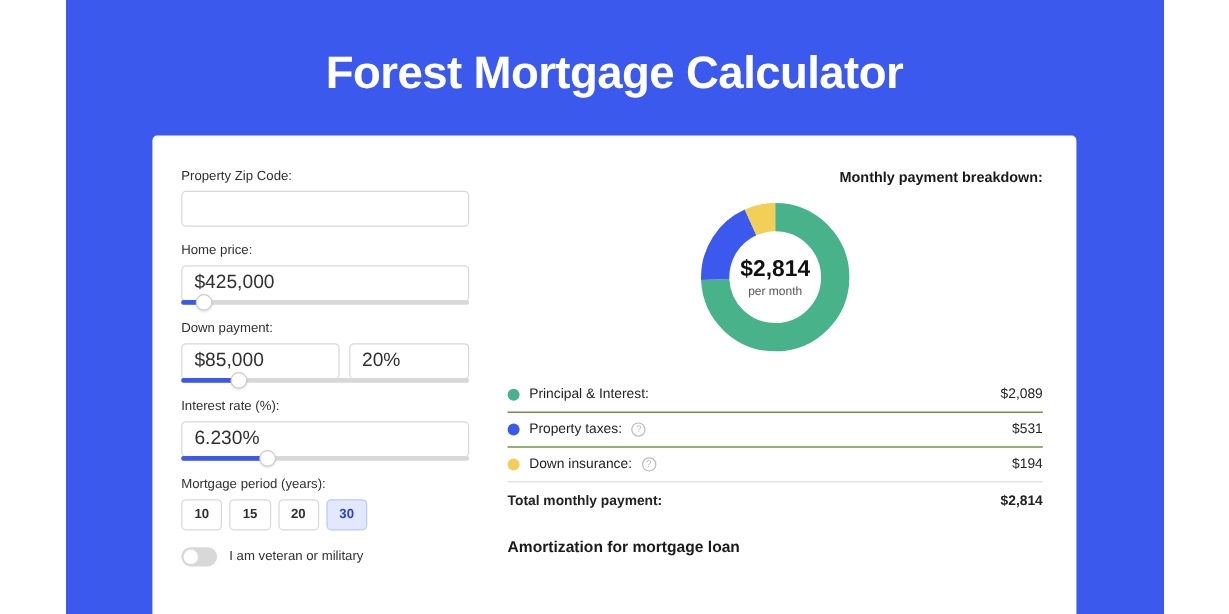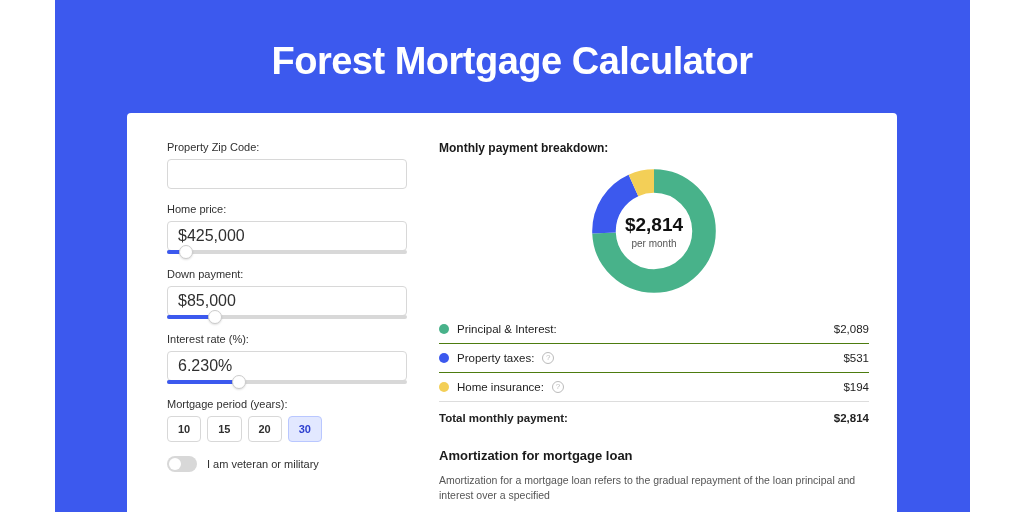--- a/index.html
+++ b/index.html
@@ -21,21 +21,21 @@
     text-align: center;
     letter-spacing: -0.5px;
   }
 
   .card {
     background: #ffffff;
     border-radius: 4px 4px 0 0;
     width: 770px;
     margin: 30px auto 0;
     height: 400px;
-    padding: 28px 28px 0 40px;
+    padding: 28px 28px 0 24px;
     display: flex;
     gap: 32px;
   }
 
   
   .form-col { width: 240px; flex: 0 0 240px; }
   .field { margin-bottom: 14px; }
   .field-label {
     font-size: 11px;
     color: #303030;
@@ -96,20 +96,21 @@
     position: absolute; left: 2px; top: 2px;
     width: 12px; height: 12px; border-radius: 50%; background: #fff;
   }
   .toggle-label { font-size: 11px; color: #303030; }
 
   
   .results-col { flex: 1; }
   .panel-title {
     font-size: 12px; font-weight: 700; color: #1a1a1a;
     margin-bottom: 10px;
+    text-align: right;
   }
   .donut-wrap { display: flex; justify-content: center; margin-bottom: 18px; }
   .donut { position: relative; width: 132px; height: 132px; }
   .donut svg { width: 132px; height: 132px; transform: rotate(-90deg); }
   .donut-center {
     position: absolute; inset: 0;
     display: flex; flex-direction: column;
     align-items: center; justify-content: center;
   }
   .donut-center .amount { font-size: 19px; font-weight: 700; color: #111; }
@@ -157,20 +158,21 @@
         <div class="slider-track">
           <div class="slider-fill" style="width: 8%;"></div>
           <div class="slider-thumb" style="left: 8%;"></div>
         </div>
       </div>
 
       <div class="field">
         <label class="field-label">Down payment:</label>
         <div class="row-split">
           <input class="text-input" type="text" value="$85,000" style="">
+          <input class="text-input" type="text" value="20%" style="">
         </div>
         <div class="slider-track">
           <div class="slider-fill" style="width: 20%;"></div>
           <div class="slider-thumb" style="left: 20%;"></div>
         </div>
       </div>
 
       <div class="field">
         <label class="field-label">Interest rate (%):</label>
         <input class="text-input" type="text" value="6.230%" style="">
@@ -227,32 +229,31 @@
             <div class="legend-left">
               <span class="dot" style="background: rgb(60, 89, 238);"></span>
               <span>Property taxes:</span>
               <span class="help-icon">?</span>
             </div>
             <span class="legend-val">$531</span>
           </div>
           <div class="legend-row">
             <div class="legend-left">
               <span class="dot" style="background: rgb(243, 207, 87);"></span>
-              <span>Home insurance:</span>
+              <span>Down insurance:</span>
               <span class="help-icon">?</span>
             </div>
             <span class="legend-val">$194</span>
           </div>
         </div>
 
       <div class="legend-row total-row">
         <div class="legend-left">
           <span>Total monthly payment:</span>
         </div>
         <span class="legend-val">$2,814</span>
       </div>
 
       <div class="amort-title">Amortization for mortgage loan</div>
-      <div class="amort-text">Amortization for a mortgage loan refers to the gradual repayment of the loan principal and interest over a specified</div>
     </div>
 
   </div>
 </div>
 
 </body></html>

